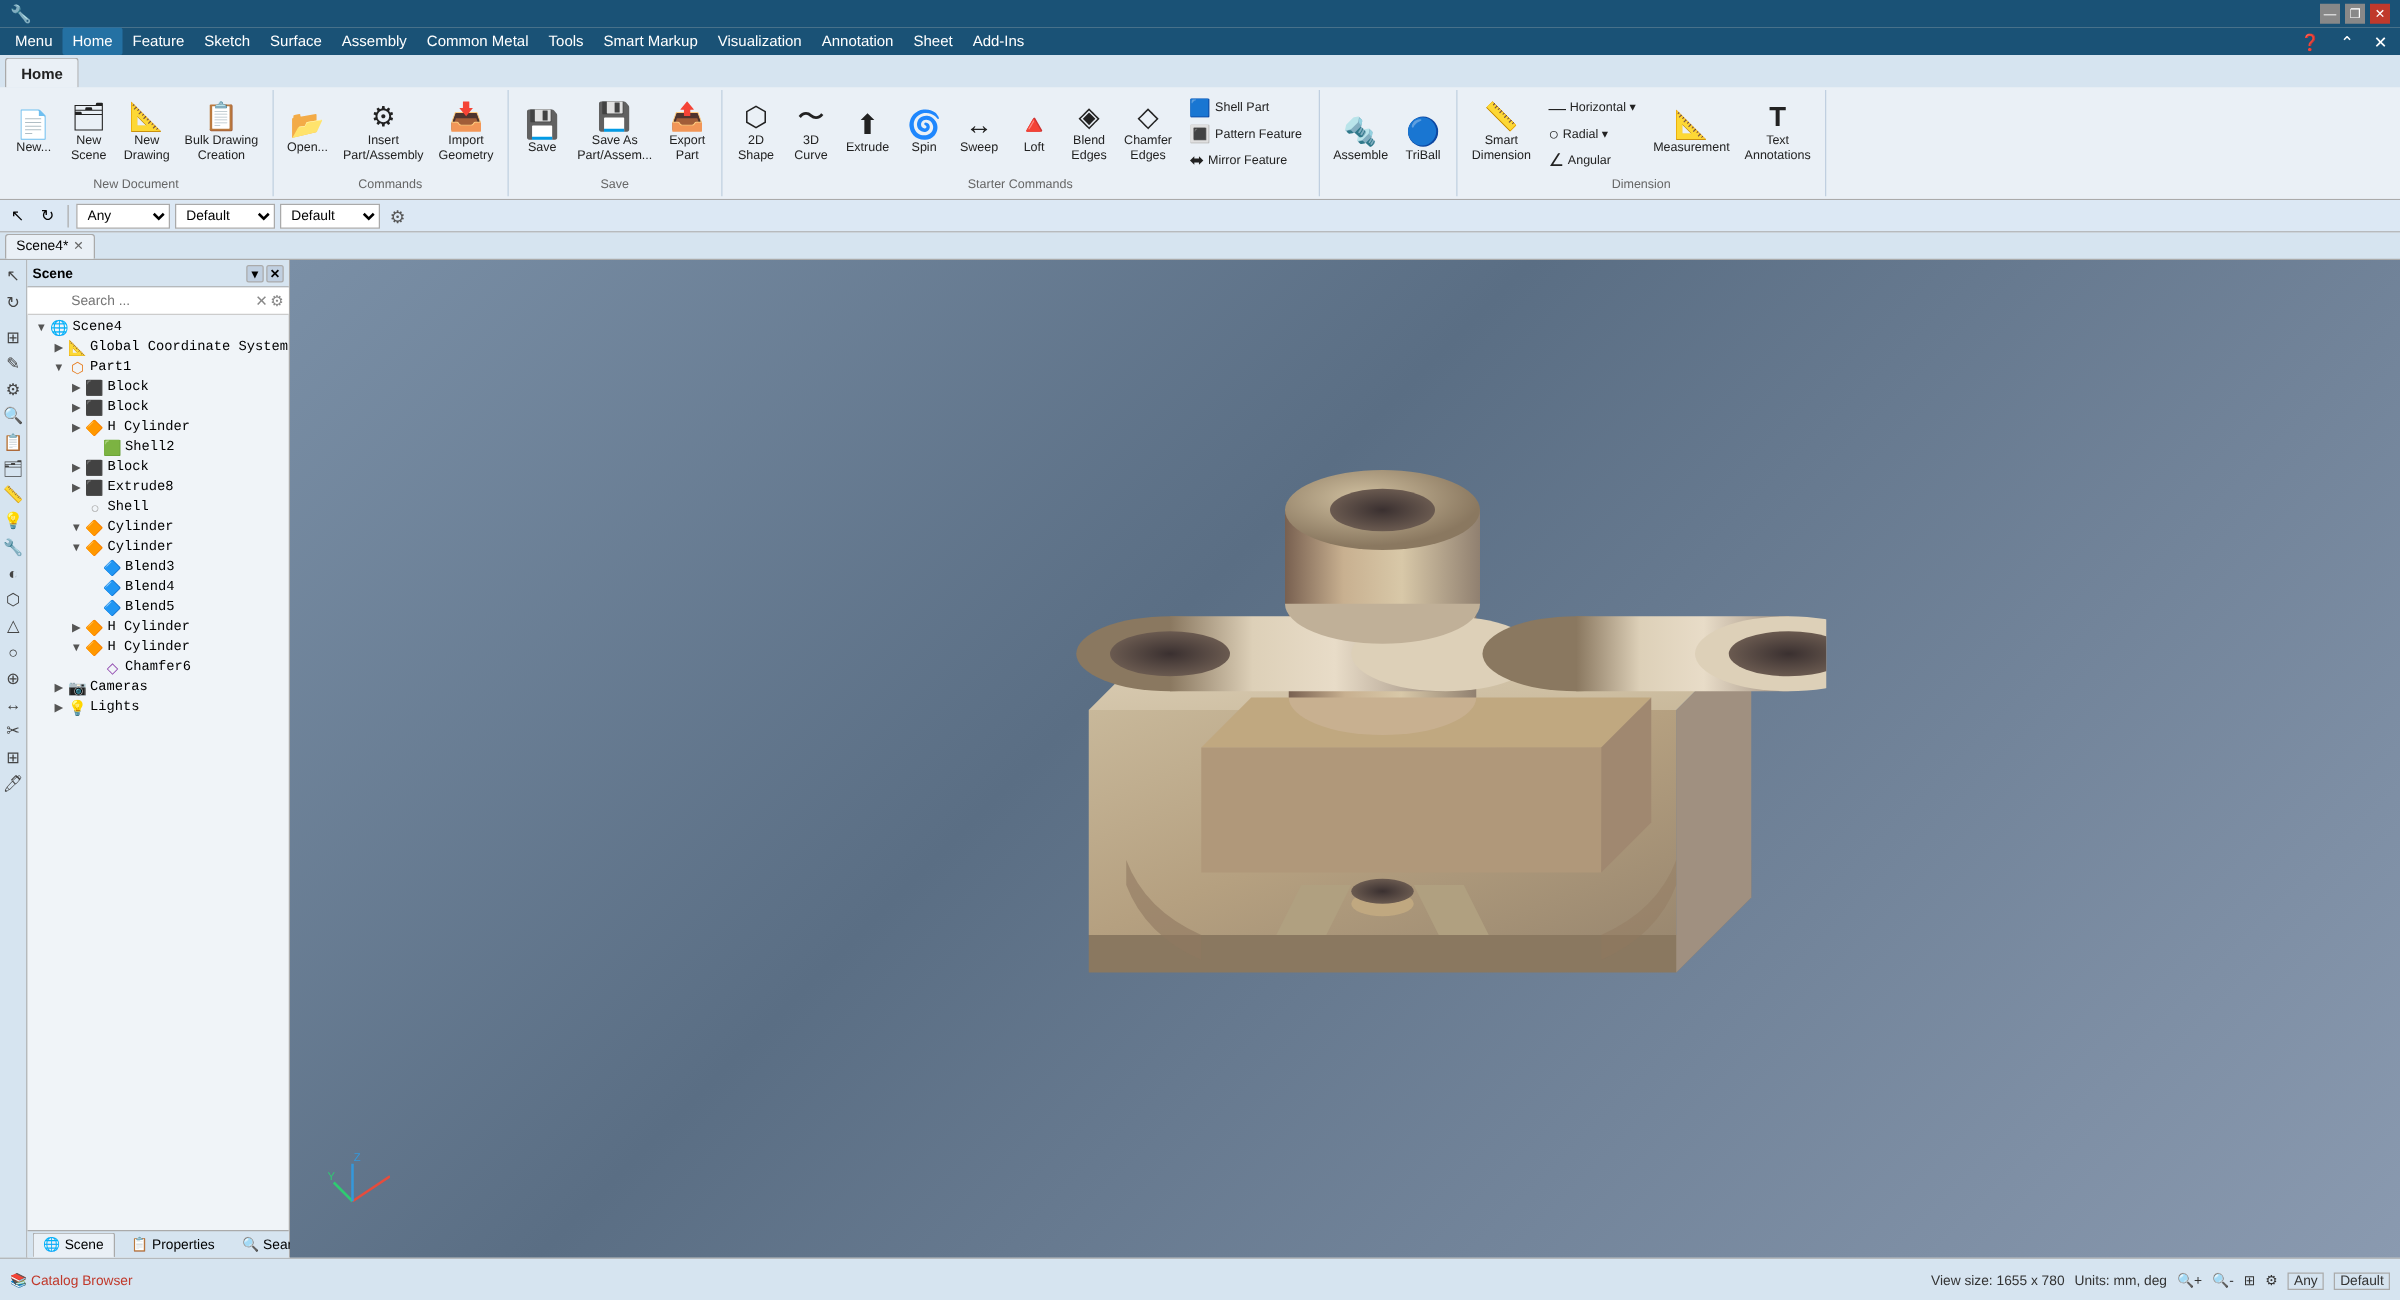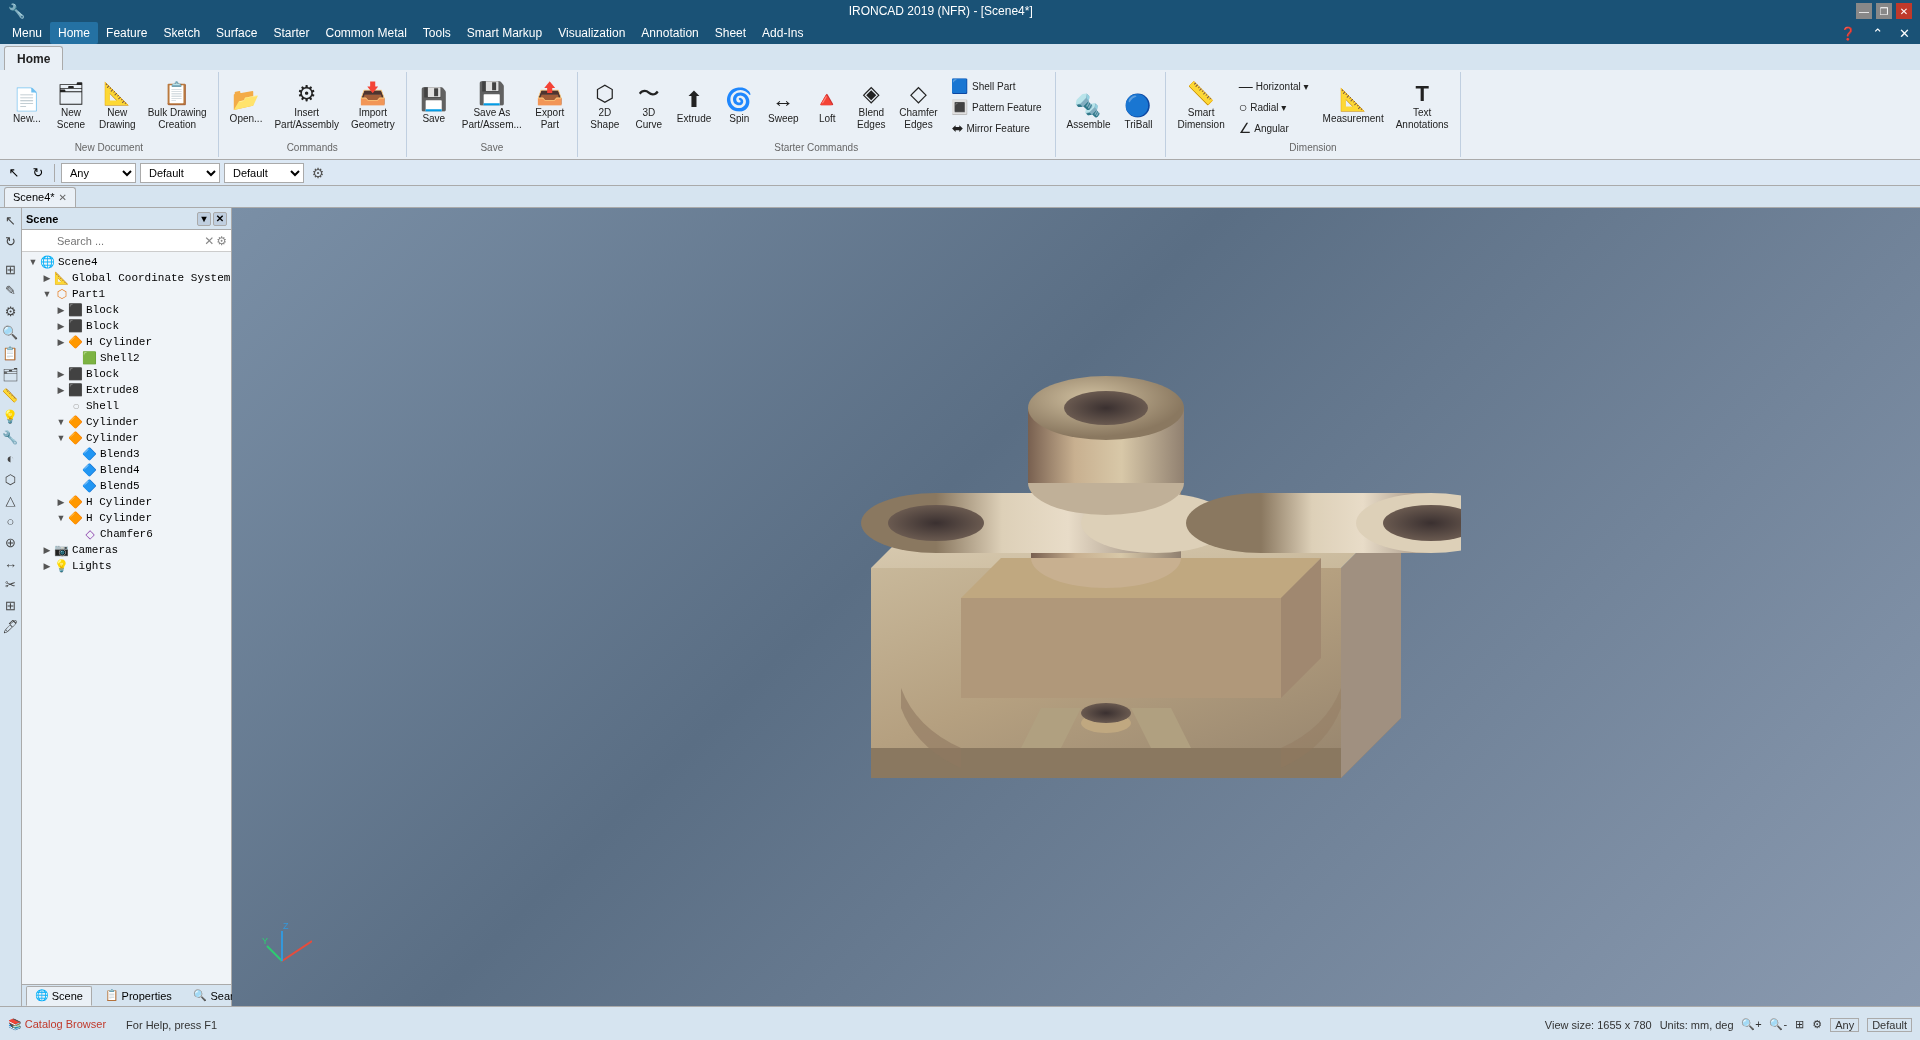--- a/index.html
+++ b/index.html
@@ -367,35 +367,34 @@
       align-items: center;
       gap: 8px;
       font-size: 11px;
     }
   </style>
 </head>
 <body>
 
 <div id="titlebar">
   <div style="font-size:14px;">🔧</div>
-  <div class="title">IRONCAD 2019 (NFR) - [Scene4*]</div>
   <div class="win-controls">
     <span>—</span>
     <span>❐</span>
     <span class="close-btn">✕</span>
   </div>
 </div>
 
 <div id="menubar">
   <div class="menu-item">Menu</div>
   <div class="menu-item active">Home</div>
   <div class="menu-item">Feature</div>
   <div class="menu-item">Sketch</div>
   <div class="menu-item">Surface</div>
-  <div class="menu-item">Starter</div>
+  <div class="menu-item">Assembly</div>
   <div class="menu-item">Common Metal</div>
   <div class="menu-item">Tools</div>
   <div class="menu-item">Smart Markup</div>
   <div class="menu-item">Visualization</div>
   <div class="menu-item">Annotation</div>
   <div class="menu-item">Sheet</div>
   <div class="menu-item">Add-Ins</div>
   <div style="margin-left: auto; display: flex; gap: 4px; align-items: center;">
     <span style="cursor:pointer; padding: 0 6px; font-size: 13px;">❓</span>
     <span style="cursor:pointer; padding: 0 6px; font-size: 13px;">⌃</span>
@@ -890,23 +889,20 @@
     </svg>
 
   </div>
 </div>
 
 <div id="statusbar">
   <div class="left">
     <span>📚</span>
     <span style="cursor:pointer;">Catalog Browser</span>
   </div>
-  <div style="flex:1; padding-left:20px;">
-    <span>For Help, press F1</span>
-  </div>
   <div class="right">
     <span>View size: 1655 x 780</span>
     <span>Units: mm, deg</span>
     <span style="cursor:pointer;">🔍+</span>
     <span style="cursor:pointer;">🔍-</span>
     <span style="cursor:pointer;">⊞</span>
     <span style="cursor:pointer;">⚙</span>
     <span style="cursor:pointer; border: 1px solid #aaa; padding: 0 4px;">Any</span>
     <span style="cursor:pointer; border: 1px solid #aaa; padding: 0 4px;">Default</span>
   </div>

